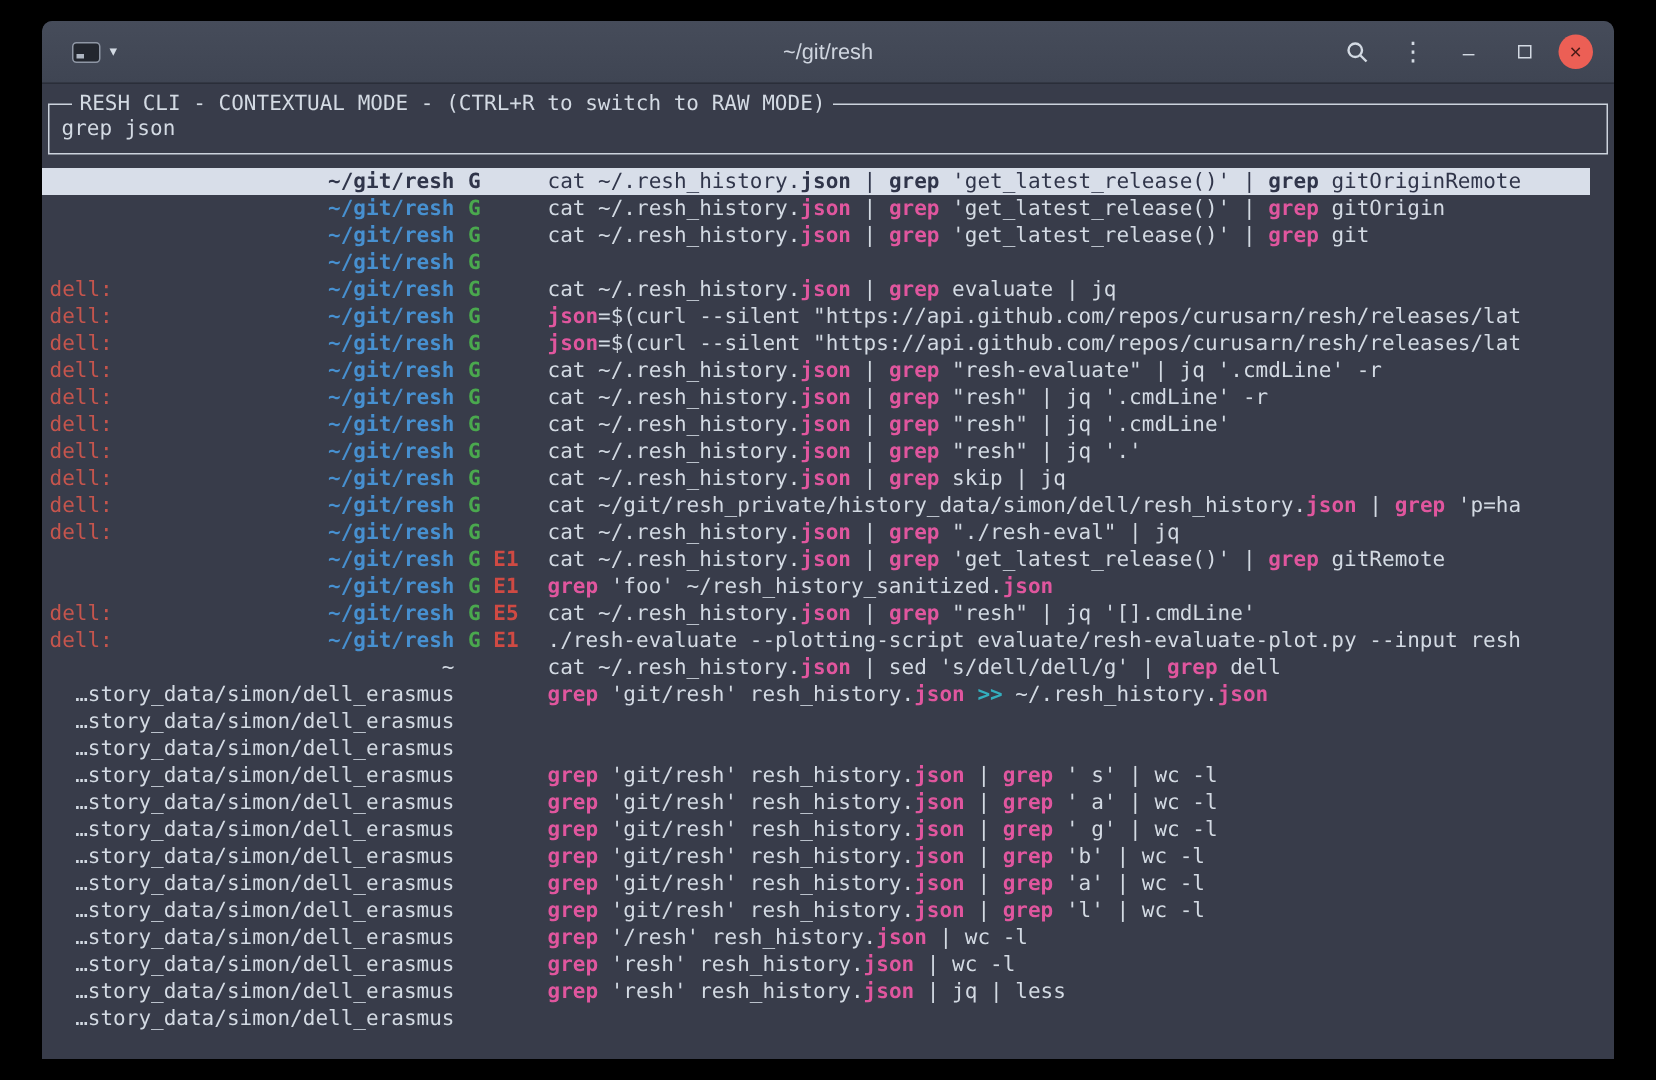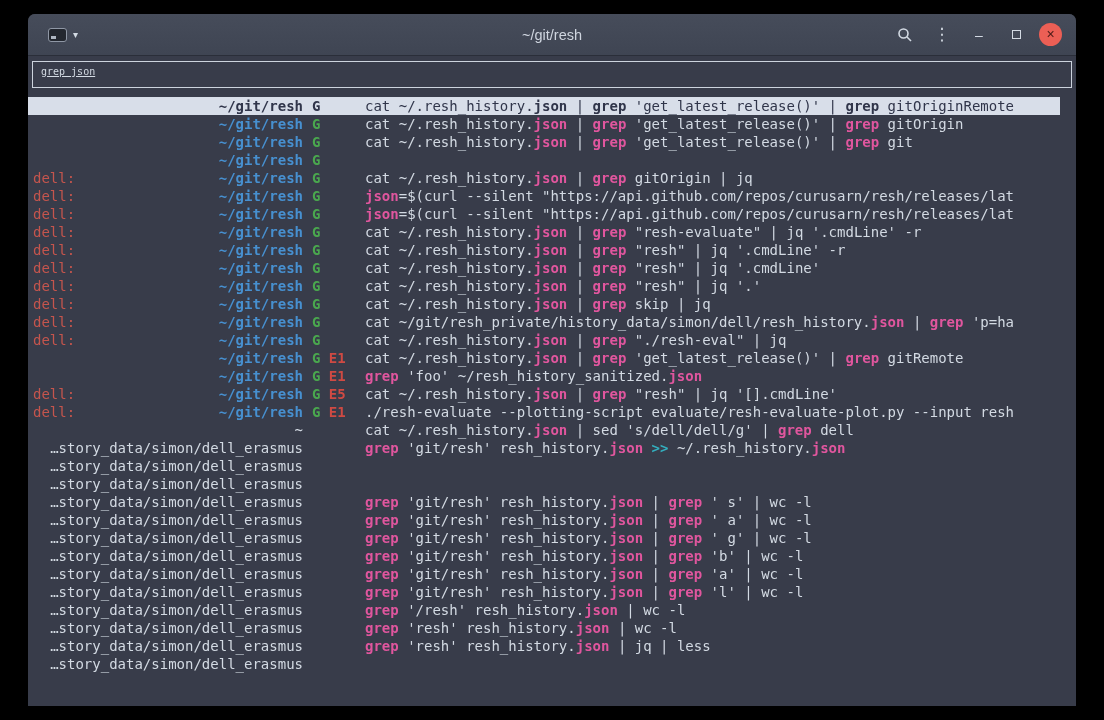--- a/index.html
+++ b/index.html
@@ -44,21 +44,21 @@
     width:23px;height:23px;border-radius:50%;background:var(--close-red,#ec5f55);border:none;
     color:#4a1a17;font-size:14px;line-height:23px;text-align:center;cursor:pointer;padding:0;
     font-family:"Liberation Sans",sans-serif;
   }
   
   .terminal{height:649px;padding-top:3px;color:var(--fg,#d3dae3);font-size:14px;}
   .querybox{
     border:1px solid #ccd3dd;margin:2px 4px 0 4px;padding:0 8px 6px 8px;border-radius:0;
   }
   .querybox legend{padding:0 5px;margin-left:7px;font-size:14px;color:var(--fg,#d3dae3);}
-  .query{line-height:19px;font-size:10px;cursor:text;text-decoration:underline;}
+  .query{line-height:19px;font-size:14px;cursor:text;}
   .rows{margin:9px 16px 0 0;}
   .row{
     display:flex;height:18px;line-height:18px;white-space:pre;overflow:hidden;
     padding-left:5px;font-size:14px;
   }
   .row.selected{background:var(--selected-bg,#d8dee9);}
   .row.selected span{color:var(--selected-fg,#30354a) !important;}
   .ctx{width:270px;flex:none;display:flex;justify-content:space-between;overflow:hidden;}
   .host{color:var(--host-red,#c5554d);}
   .dir{color:var(--dir-blue,#4790d0);font-weight:bold;text-align:right;flex:1;overflow:hidden;}
@@ -96,28 +96,29 @@
         </button>
       <button class="tb-btn">
           <span class="restore-glyph"></span>
         </button>
       <button class="close-btn"><span>×</span></button>
     </div>
   </div>
 
   <div class="terminal">
     <fieldset class="querybox">
+      <legend>RESH CLI - CONTEXTUAL MODE - (CTRL+R to switch to RAW MODE)</legend>
       <div class="query">grep json</div>
     </fieldset>
     <div class="rows">
         <div class="row selected"><span class="ctx"><span class="host"></span><span class="dir">~/git/resh</span></span><span class="flags"><span class="flag-g">G</span></span><span class="cmd"><span class="seg-n">cat ~/.resh_history.</span><span class="seg-m">json</span><span class="seg-n"> | </span><span class="seg-m">grep</span><span class="seg-n"> 'get_latest_release()' | </span><span class="seg-m">grep</span><span class="seg-n"> gitOriginRemote</span></span></div>
         <div class="row"><span class="ctx"><span class="host"></span><span class="dir">~/git/resh</span></span><span class="flags"><span class="flag-g">G</span></span><span class="cmd"><span class="seg-n">cat ~/.resh_history.</span><span class="seg-m">json</span><span class="seg-n"> | </span><span class="seg-m">grep</span><span class="seg-n"> 'get_latest_release()' | </span><span class="seg-m">grep</span><span class="seg-n"> gitOrigin</span></span></div>
         <div class="row"><span class="ctx"><span class="host"></span><span class="dir">~/git/resh</span></span><span class="flags"><span class="flag-g">G</span></span><span class="cmd"><span class="seg-n">cat ~/.resh_history.</span><span class="seg-m">json</span><span class="seg-n"> | </span><span class="seg-m">grep</span><span class="seg-n"> 'get_latest_release()' | </span><span class="seg-m">grep</span><span class="seg-n"> git</span></span></div>
         <div class="row"><span class="ctx"><span class="host"></span><span class="dir">~/git/resh</span></span><span class="flags"><span class="flag-g">G</span></span></div>
-        <div class="row"><span class="ctx"><span class="host">dell:</span><span class="dir">~/git/resh</span></span><span class="flags"><span class="flag-g">G</span></span><span class="cmd"><span class="seg-n">cat ~/.resh_history.</span><span class="seg-m">json</span><span class="seg-n"> | </span><span class="seg-m">grep</span><span class="seg-n"> gitOrigin | jq</span></span></div>
+        <div class="row"><span class="ctx"><span class="host">dell:</span><span class="dir">~/git/resh</span></span><span class="flags"><span class="flag-g">G</span></span><span class="cmd"><span class="seg-n">cat ~/.resh_history.</span><span class="seg-m">json</span><span class="seg-n"> | </span><span class="seg-m">grep</span><span class="seg-n"> evaluate | jq</span></span></div>
         <div class="row"><span class="ctx"><span class="host">dell:</span><span class="dir">~/git/resh</span></span><span class="flags"><span class="flag-g">G</span></span><span class="cmd"><span class="seg-m">json</span><span class="seg-n">=$(curl --silent "https://api.github.com/repos/curusarn/resh/releases/lat</span></span></div>
         <div class="row"><span class="ctx"><span class="host">dell:</span><span class="dir">~/git/resh</span></span><span class="flags"><span class="flag-g">G</span></span><span class="cmd"><span class="seg-m">json</span><span class="seg-n">=$(curl --silent "https://api.github.com/repos/curusarn/resh/releases/lat</span></span></div>
         <div class="row"><span class="ctx"><span class="host">dell:</span><span class="dir">~/git/resh</span></span><span class="flags"><span class="flag-g">G</span></span><span class="cmd"><span class="seg-n">cat ~/.resh_history.</span><span class="seg-m">json</span><span class="seg-n"> | </span><span class="seg-m">grep</span><span class="seg-n"> "resh-evaluate" | jq '.cmdLine' -r</span></span></div>
         <div class="row"><span class="ctx"><span class="host">dell:</span><span class="dir">~/git/resh</span></span><span class="flags"><span class="flag-g">G</span></span><span class="cmd"><span class="seg-n">cat ~/.resh_history.</span><span class="seg-m">json</span><span class="seg-n"> | </span><span class="seg-m">grep</span><span class="seg-n"> "resh" | jq '.cmdLine' -r</span></span></div>
         <div class="row"><span class="ctx"><span class="host">dell:</span><span class="dir">~/git/resh</span></span><span class="flags"><span class="flag-g">G</span></span><span class="cmd"><span class="seg-n">cat ~/.resh_history.</span><span class="seg-m">json</span><span class="seg-n"> | </span><span class="seg-m">grep</span><span class="seg-n"> "resh" | jq '.cmdLine'</span></span></div>
         <div class="row"><span class="ctx"><span class="host">dell:</span><span class="dir">~/git/resh</span></span><span class="flags"><span class="flag-g">G</span></span><span class="cmd"><span class="seg-n">cat ~/.resh_history.</span><span class="seg-m">json</span><span class="seg-n"> | </span><span class="seg-m">grep</span><span class="seg-n"> "resh" | jq '.'</span></span></div>
         <div class="row"><span class="ctx"><span class="host">dell:</span><span class="dir">~/git/resh</span></span><span class="flags"><span class="flag-g">G</span></span><span class="cmd"><span class="seg-n">cat ~/.resh_history.</span><span class="seg-m">json</span><span class="seg-n"> | </span><span class="seg-m">grep</span><span class="seg-n"> skip | jq</span></span></div>
         <div class="row"><span class="ctx"><span class="host">dell:</span><span class="dir">~/git/resh</span></span><span class="flags"><span class="flag-g">G</span></span><span class="cmd"><span class="seg-n">cat ~/git/resh_private/history_data/simon/dell/resh_history.</span><span class="seg-m">json</span><span class="seg-n"> | </span><span class="seg-m">grep</span><span class="seg-n"> 'p=ha</span></span></div>
         <div class="row"><span class="ctx"><span class="host">dell:</span><span class="dir">~/git/resh</span></span><span class="flags"><span class="flag-g">G</span></span><span class="cmd"><span class="seg-n">cat ~/.resh_history.</span><span class="seg-m">json</span><span class="seg-n"> | </span><span class="seg-m">grep</span><span class="seg-n"> "./resh-eval" | jq</span></span></div>
         <div class="row"><span class="ctx"><span class="host"></span><span class="dir">~/git/resh</span></span><span class="flags"><span class="flag-g">G</span><span class="flag-e"> E1</span></span><span class="cmd"><span class="seg-n">cat ~/.resh_history.</span><span class="seg-m">json</span><span class="seg-n"> | </span><span class="seg-m">grep</span><span class="seg-n"> 'get_latest_release()' | </span><span class="seg-m">grep</span><span class="seg-n"> gitRemote</span></span></div>

